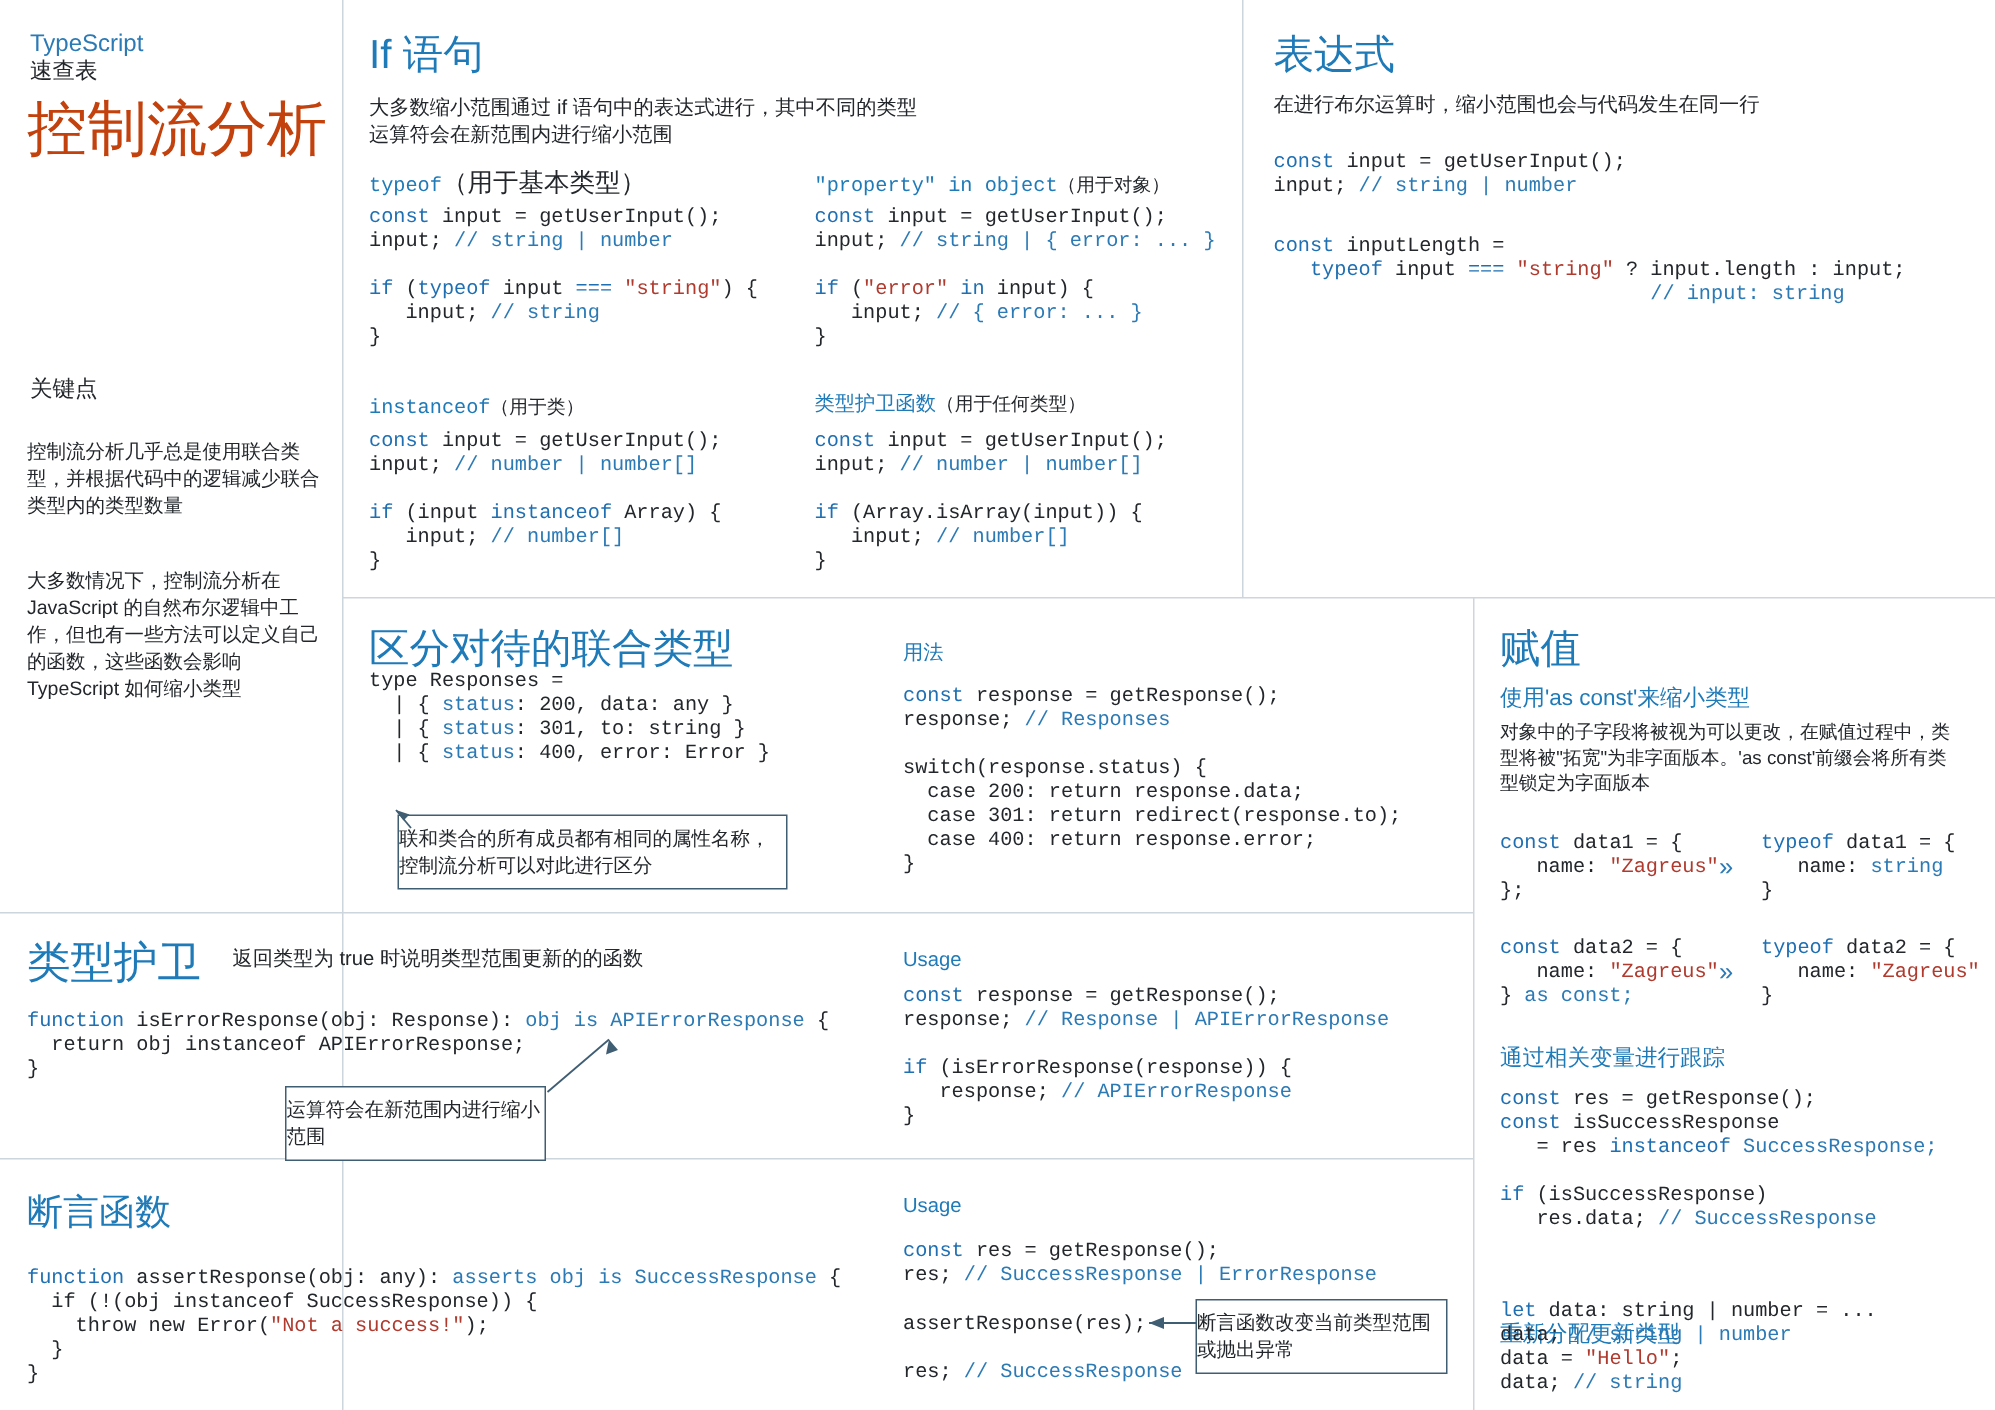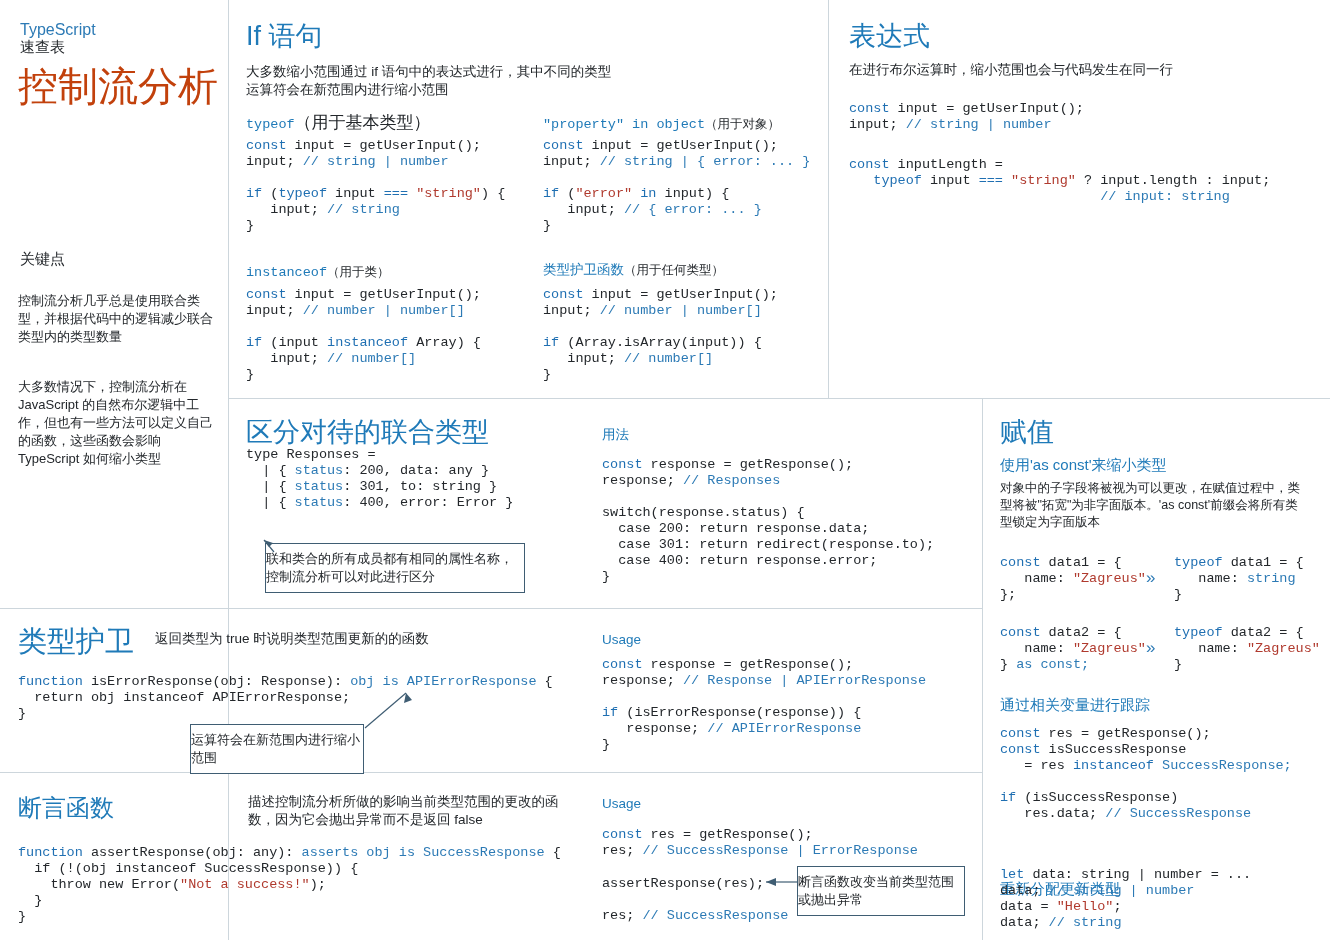--- a/index.html
+++ b/index.html
@@ -157,21 +157,20 @@
   </svg>
 
   <div class="h-sub" style="position:absolute; left:602px; top:632px; font-size:13.5px;">Usage</div>
   <div class="mono" style="position:absolute; left:602px; top:657px;"><span class="kw">const</span> response = getResponse();
 response; <span class="cmt">// Response | APIErrorResponse</span></div>
   <div class="mono" style="position:absolute; left:602px; top:705px;"><span class="kw">if</span> (isErrorResponse(response)) {
    response; <span class="cmt">// APIErrorResponse</span>
 }</div>
 
   <div class="sec-title h-major" style="left:18px; top:792px; font-size:24px;">断言函数</div>
-  <div class="desc" style="position:absolute; left:248px; top:793px; width:330px;">描述控制流分析所做的影响当前类型范围的更改的函数，因为它会抛出异常而不是返回 false</div>
   <div class="mono" style="position:absolute; left:18px; top:845px;"><span class="kw">function</span> assertResponse(obj: any): <span class="cmt">asserts obj is SuccessResponse</span> {
   <span class="plain">if (!(obj instanceof SuccessResponse)) {</span>
     <span class="plain">throw new Error(</span><span class="str">"Not a success!"</span><span class="plain">);</span>
   }
 }</div>
 
   <div class="h-sub" style="position:absolute; left:602px; top:796px; font-size:13.5px;">Usage</div>
   <div class="mono" style="position:absolute; left:602px; top:827px;"><span class="kw">const</span> res = getResponse();
 res; <span class="cmt">// SuccessResponse | ErrorResponse</span></div>
   <div class="mono" style="position:absolute; left:602px; top:876px;">assertResponse(res);</div>

